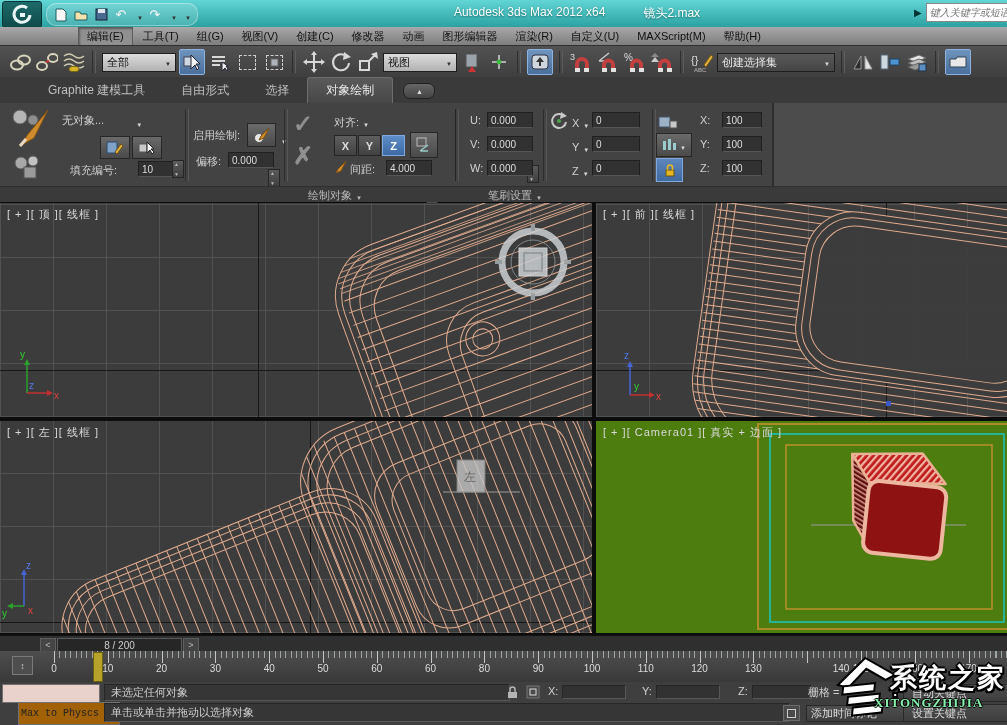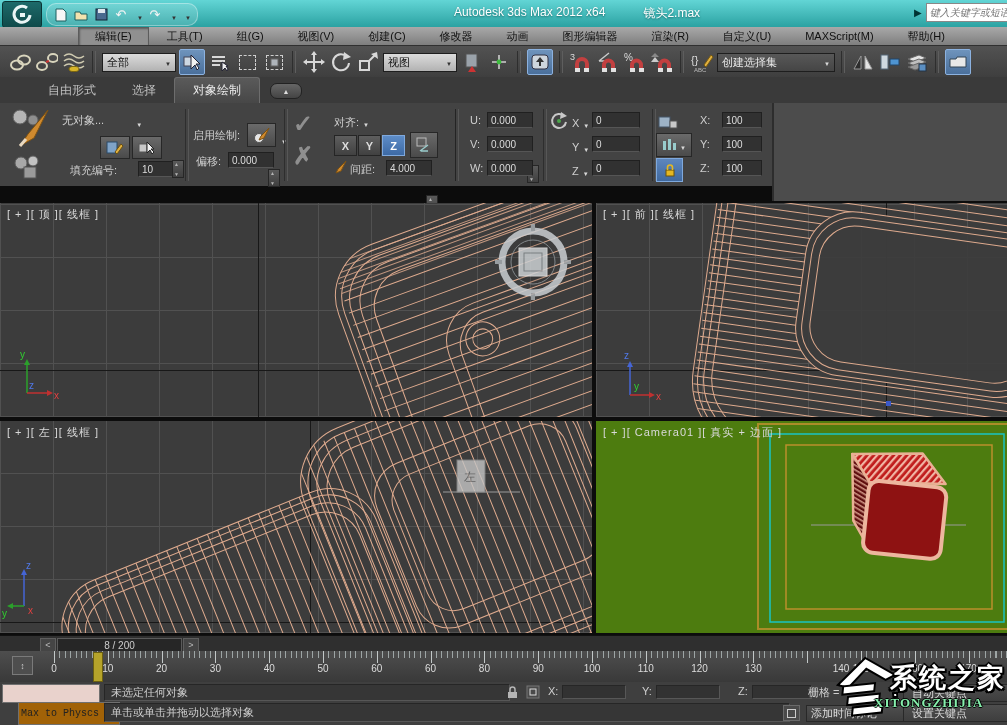--- a/index.html
+++ b/index.html
@@ -15,21 +15,21 @@
   .qicon{width:16px;height:16px;display:flex;align-items:center;justify-content:center;color:#f4f4f4;font-size:13px;}
   .title-center{top:5px;left:577px;transform:translateX(-50%);display:flex;gap:38px;white-space:nowrap;}
   .title-main,.title-file{color:#fff;font-size:12px;text-shadow:0 1px 2px rgba(0,60,60,.6);}
   .searchwrap{top:3px;left:914px;display:flex;align-items:center;gap:4px;}
   .search-arrow{color:#042;font-size:10px;color:#033;}
   .search{width:82px;height:17px;border:1px solid #888;background:#fff;font-style:italic;
           font-size:10px;color:#555;padding:0 3px;font-family:"Liberation Sans",sans-serif;}
   
   .menubar{left:0;top:27px;width:1007px;height:18px;background:linear-gradient(#a9a9a9,#7e7e7e);
            display:flex;align-items:center;padding-left:78px;gap:2px;}
-  .menu-item{font-size:11px;color:#101010;padding:1px 16px;white-space:nowrap;}
+  .menu-item{font-size:11px;color:#101010;padding:1px 8px;white-space:nowrap;}
   .menu-item.pressed{border:1px solid #5c5c5c;background:#909090;box-shadow:inset 1px 1px 2px rgba(0,0,0,.35);}
   
   .toolbar{left:0;top:45px;width:1007px;height:32px;background:linear-gradient(#525252,#3e3e3e);
            border-top:1px solid #303030;border-bottom:1px solid #2a2a2a;display:flex;align-items:center;gap:3px;padding-left:8px;}
   .tbtn{width:24px;height:24px;display:flex;align-items:center;justify-content:center;flex:none;}
   .tbtn.on{background:linear-gradient(#6e93bc,#4a6f9b);border:1px solid #8cb2e0;border-radius:2px;}
   .tsep{width:2px;height:22px;border-left:1px solid #2e2e2e;border-right:1px solid #5e5e5e;margin:0 3px;flex:none;}
   .dd{height:17px;display:flex;align-items:center;justify-content:space-between;padding:0 4px;
       background:linear-gradient(#dcdcdc,#b2b2b2);border:1px solid #1e1e1e;color:#111;font-size:11px;flex:none;}
   .dd.dark{background:linear-gradient(#585858,#454545);color:#e8e8e8;}
@@ -321,20 +321,21 @@
       </span>
     <span class="tsep"></span>
     <span class="tbtn on">
       <svg width="20" height="16">
           <path d="M2 5 H8 L9 3 H18 V13 H2 Z" fill="#e8e8e8" stroke="#345"></path>
         </svg>
       </span>
   </div>
 
   <div class="abs ribbon-tabs">
+      <div class="tab">Graphite 建模工具</div>
       <div class="tab">自由形式</div>
       <div class="tab">选择</div>
       <div class="tab active">对象绘制</div>
       <div class="rib-min">▲</div>
     </div>
   <div class="abs ribbon-body">
 
     <svg class="abs" style="left:8px;top:5px" width="44" height="46">
       <circle cx="12" cy="9" r="7" fill="#b5b5b5" stroke="#5e5e5e"></circle>
         <circle cx="25" cy="12" r="5" fill="#8f8f8f" stroke="#5e5e5e"></circle>
@@ -461,20 +462,30 @@
     <div class="abs rf" style="left:722px;top:9px;width:32px">100</div>
     <div class="abs sp" style="left:756px;top:8px"></div>
     <div class="abs rlabel" style="left:700px;top:35px">Y:</div>
     <div class="abs rf" style="left:722px;top:33px;width:32px">100</div>
     <div class="abs sp" style="left:756px;top:32px"></div>
     <div class="abs rlabel" style="left:700px;top:59px">Z:</div>
     <div class="abs rf" style="left:722px;top:57px;width:32px">100</div>
     <div class="abs sp" style="left:756px;top:56px"></div>
   </div>
   <div class="abs rib-empty"></div>
+  <div class="abs ribbon-footer">
+    <div class="panel-title" style="left:308px">
+      <span>绘制对象</span>
+        <span class="caret"></span>
+    </div>
+    <div class="panel-title" style="left:488px">
+      <span>笔刷设置</span>
+        <span class="caret"></span>
+    </div>
+  </div>
 
   <div class="abs vp grid" style="left:0;top:203px;width:592px;height:214px">
     <div class="majv" style="left:258px"></div>
     <div class="majh" style="top:167px"></div>
     <svg width="592" height="214" style="position:absolute;left:0;top:0">
       <defs>
           <clipPath id="tlclip">
             <rect x="320" y="60" width="640" height="520" rx="55" transform="rotate(-20 320 60)"></rect>
           </clipPath>
         </defs>

